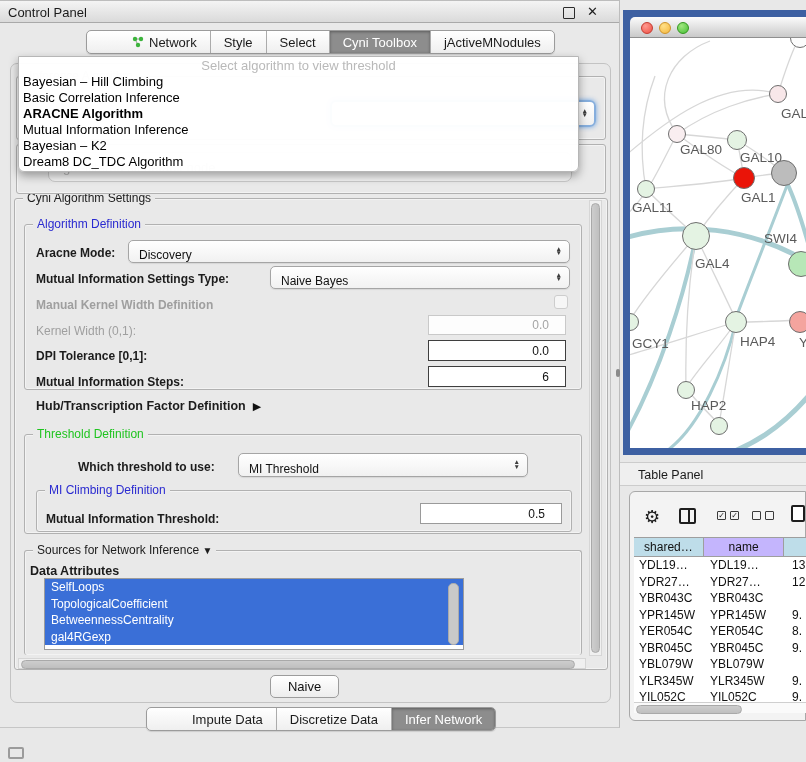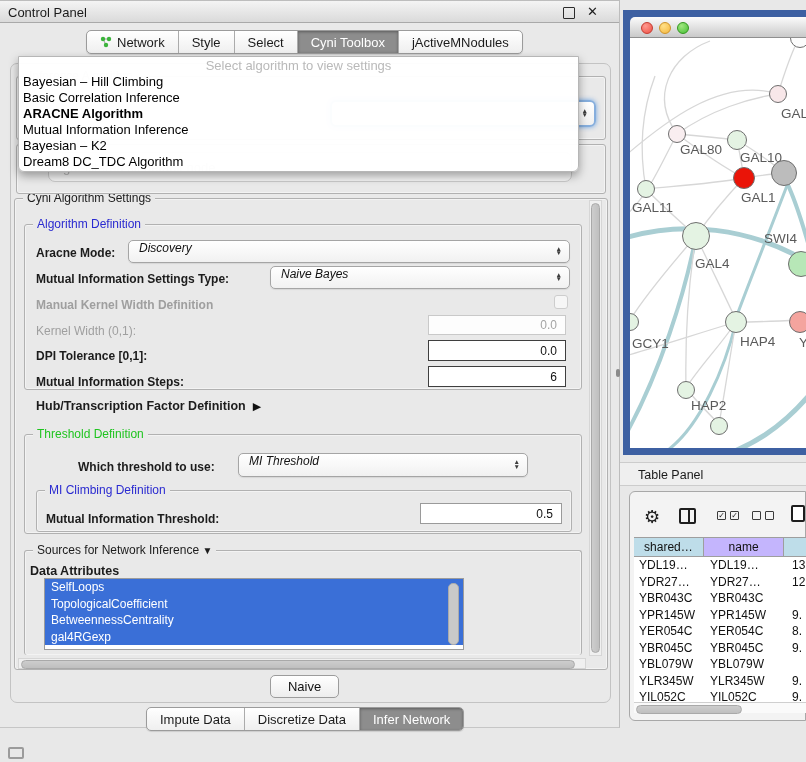--- a/index.html
+++ b/index.html
@@ -8,38 +8,38 @@
   .abs{position:absolute;}
   
   .cp-window{position:absolute;left:0;top:8;width:620px;height:728px;background:#e9e9e9;border-top:1px solid #bdbdbd;border-right:1px solid #bdbdbd;border-bottom:1px solid #c6c6c6;box-sizing:border-box;}
   .cp-titlebar{position:absolute;left:0;top:0;width:100%;height:22px;background:linear-gradient(#f4f4f4,#dadada);border-bottom:1px solid #a9a9a9;box-sizing:border-box;}
   .cp-title{position:absolute;left:8px;top:4px;font-size:13px;color:#1a1a1a;}
   .float-icon{position:absolute;right:44px;top:6px;width:10px;height:10px;border:1.6px solid #2b2b2b;border-radius:1px;}
   .close-icon{position:absolute;right:21px;top:3px;font-size:13px;font-weight:bold;color:#1b1b1b;}
   
   .tabbar{position:absolute;display:flex;height:22px;border:1px solid #9b9b9b;border-radius:5px;overflow:hidden;background:linear-gradient(#ffffff,#efefef);box-shadow:0 1px 1px rgba(0,0,0,.12);}
   .tab{display:flex;align-items:center;padding:0 13px;font-size:13px;color:#1b1b1b;border-left:1px solid #ababab;white-space:nowrap;}
-  .tab:first-child{border-left:none;}
+  .tab:first-child{border-left:none;margin-left:32px;}
   .tab.selected{background:#8d8d8d;color:#fff;box-shadow:inset 0 1px 3px rgba(0,0,0,.35);}
   .tab .ticon{margin-right:5px;display:inline-flex;}
   
   .content-panel{position:absolute;left:10px;top:62px;width:599px;height:638px;border:1px solid #c3c3c3;border-radius:7px;background:#e9e9e9;}
   
   .groupbox{position:absolute;border:1px solid #b1b1b1;border-radius:3px;box-shadow:inset 0 0 0 1px rgba(255,255,255,.45);}
   .gb-title{position:absolute;top:-8px;left:8px;background:#e9e9e9;padding:0 4px;font-size:12px;white-space:nowrap;}
   .t-blue{color:#2a2ad0;}
   .t-green{color:#1fc41f;}
   .t-black{color:#1c1c1c;}
   .t-gray{color:#b5b5b5;}
   .lbl{position:absolute;font-size:12px;font-weight:bold;color:#1c1c1c;white-space:nowrap;text-align:center;}
   .lbl.dis{color:#9f9f9f;}
   
-  .combo{position:absolute;background:linear-gradient(#ffffff,#f1f1f1);border:1px solid #a5a5a5;border-radius:5px;font-size:12px;color:#111;display:flex;align-items:flex-start;padding-left:10px;box-sizing:border-box;box-shadow:0 1px 1px rgba(0,0,0,.08);font-style:italic;}
+  .combo{position:absolute;background:linear-gradient(#ffffff,#f1f1f1);border:1px solid #a5a5a5;border-radius:5px;font-size:12px;color:#111;display:flex;align-items:flex-end;padding-left:10px;box-sizing:border-box;box-shadow:0 1px 1px rgba(0,0,0,.08);}
   .combo .arrows{position:absolute;right:7px;top:50%;transform:translateY(-50%);display:flex;flex-direction:column;font-size:6.5px;line-height:4.6px;color:#3c3c3c;}
-  .tfield{position:absolute;background:#fff;border:1px solid #3f3f3f;font-size:12px;color:#111;display:flex;align-items:center;justify-content:flex-end;padding-right:8px;box-sizing:border-box;}
+  .tfield{position:absolute;background:#fff;border:1px solid #3f3f3f;font-size:12px;color:#111;display:flex;align-items:center;justify-content:flex-end;padding-right:16px;box-sizing:border-box;}
   .tfield.dis{border:1px solid #c9c9c9;color:#a4a4a4;background:#fdfdfd;}
   .checkbox{position:absolute;width:14px;height:14px;background:#f6f6f6;border:1px solid #cdcdcd;border-radius:3px;box-sizing:border-box;}
   .tri{display:inline-block;margin-left:7px;color:#111;font-size:11px;}
   
   .popup{position:absolute;left:18px;top:56px;width:561px;height:116px;background:rgba(255,255,255,.97);border:1px solid #b6b6b6;border-radius:0 0 6px 6px;box-shadow:0 4px 10px rgba(0,0,0,.35);z-index:20;box-sizing:border-box;}
   .popup .prompt{height:17px;line-height:17px;text-align:center;font-size:13px;color:#b9b9b9;}
   .popup .pitem{height:16px;line-height:16px;padding-left:4px;font-size:13px;color:#000;white-space:nowrap;}
   .popup .pitem.bold{font-weight:bold;}
   
   .ghost-combo{position:absolute;border-radius:7px;border:1px solid #c9c9c9;background:#f3f3f3;box-sizing:border-box;z-index:2;}
@@ -131,21 +131,21 @@
     <span class="arrows">▲<br>▼</span>
   </div>
   <div class="groupbox" style="left:16px;top:144px;width:588px;height:48px;z-index:2;">
     <span class="gb-title t-gray">Table Data</span>
   </div>
   <div class="ghost-combo" style="left:48px;top:152px;width:524px;height:30px;">
     <span style="position:absolute;left:14px;top:7px;font-size:13px;color:#b7b7b7;white-space:nowrap;">gal-filtered sif default node</span>
   </div>
 
   <div class="popup">
-    <div class="prompt">Select algorithm to view settings</div>
+    <div class="prompt">Select algorithm to view threshold</div>
     <div class="pitem">Bayesian – Hill Climbing</div>
     <div class="pitem">Basic Correlation Inference</div>
     <div class="pitem bold">ARACNE Algorithm</div>
     <div class="pitem">Mutual Information Inference</div>
     <div class="pitem">Bayesian – K2</div>
     <div class="pitem">Dream8 DC_TDC Algorithm</div>
   </div>
 
   <div class="groupbox" style="left:14px;top:198px;width:592px;height:470px;">
     <span class="gb-title t-black">Cyni Algorithm Settings</span>

